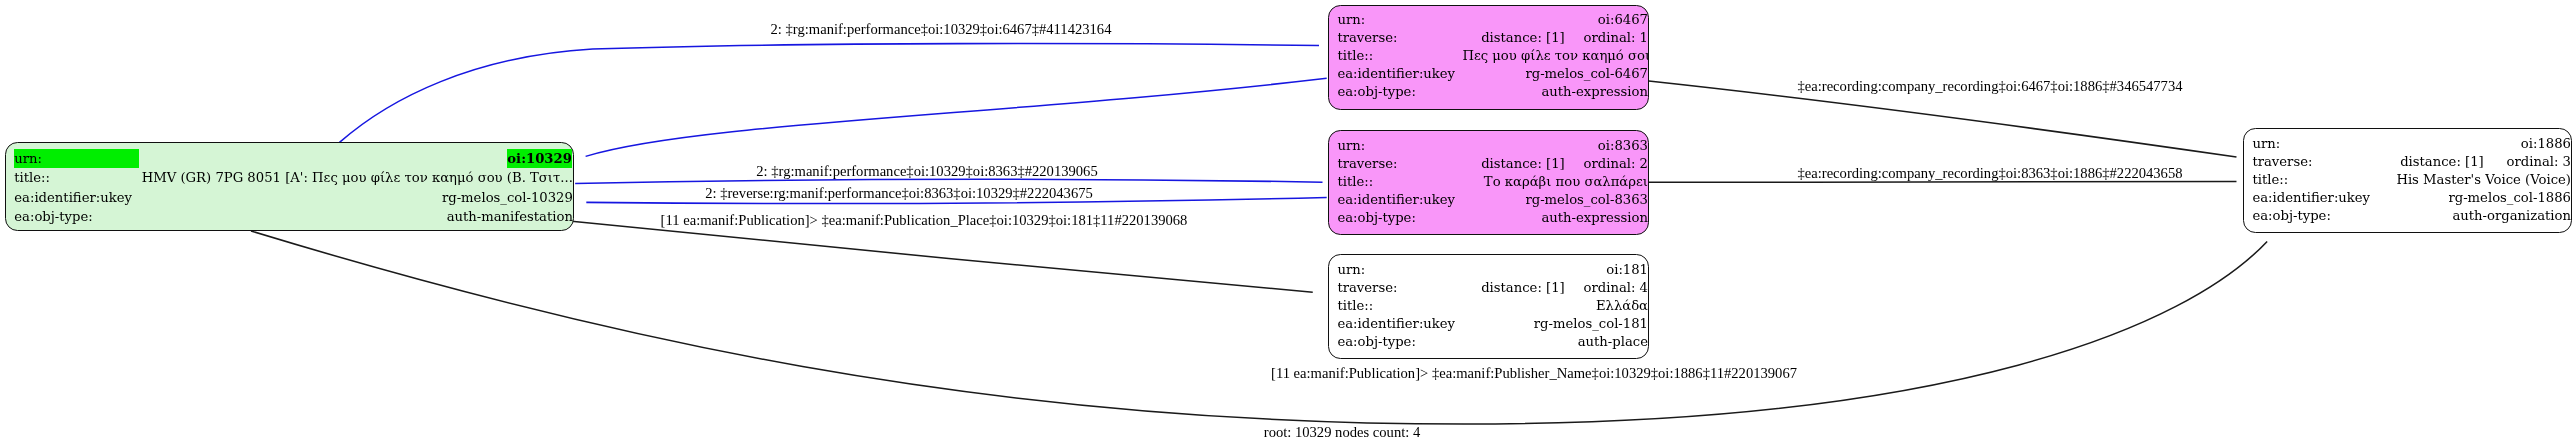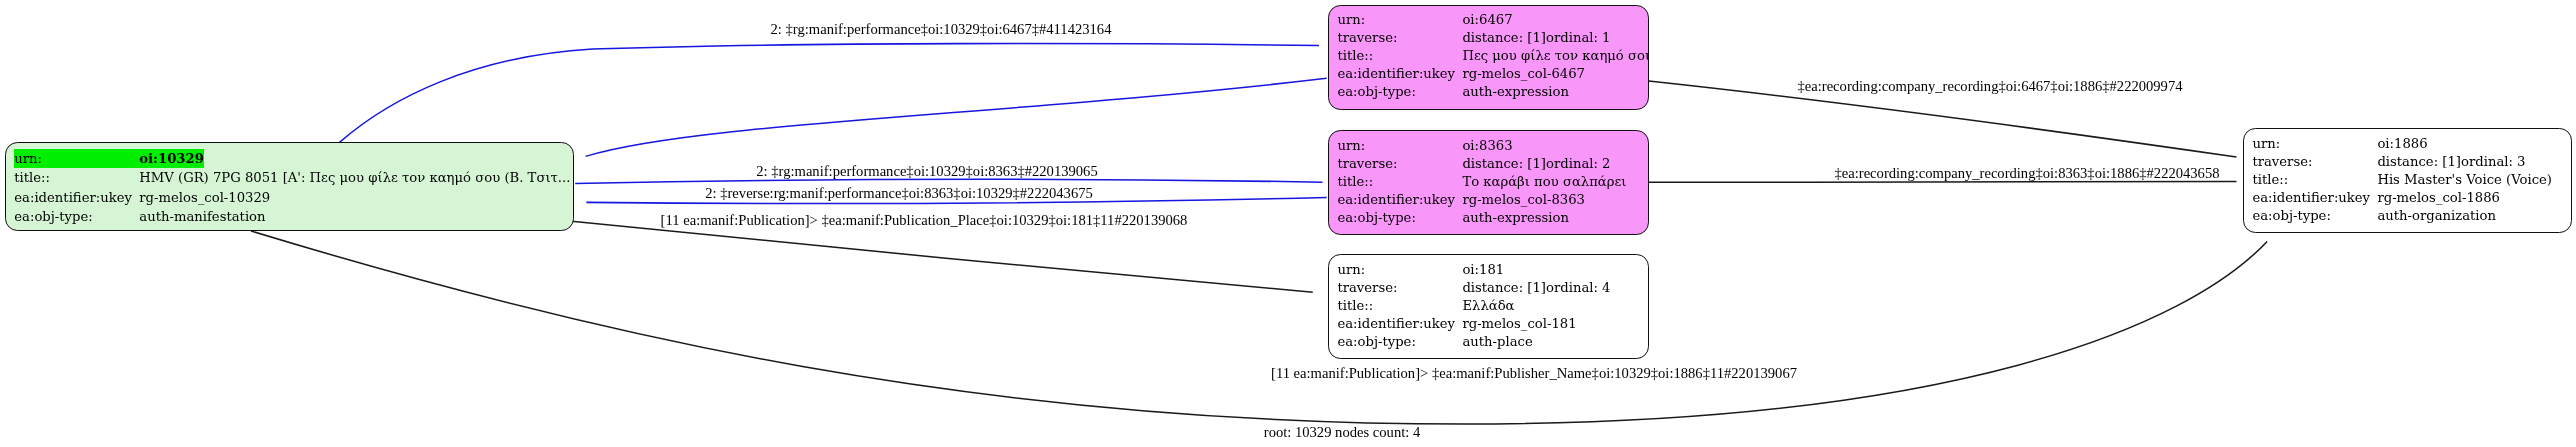--- a/index.html
+++ b/index.html
@@ -19,21 +19,21 @@
     position:absolute;
     box-sizing:border-box;
     border:1.4px solid #101010;
     border-radius:12.5px;
     background:#ffffff;
     color:#000;
     font-size:13.2px;
     padding:5.6px 0;
     overflow:hidden;
   }
-  .node .row{display:flex;line-height:18px;white-space:nowrap;}
+  .node .row{display:flex;line-height:18px;white-space:nowrap;justify-content:space-between;}
   .node .lbl{flex:none;width:125px;margin-left:8.4px;}
   .node .val{flex:none;}
   .node .val2{}
   .node-root{background:var(--root-fill,#d5f5d5);}
   .node-root .row{line-height:19.5px;}
   .node-expr{background:var(--expression-fill,#f996f9);}
   .hl-lbl{background:var(--urn-highlight,#00ee00);}
   .hl-val{background:var(--urn-highlight,#00ee00);flex:1 1 auto;margin-right:1px;font-weight:bold;}
 
   .edge-label, .footer-label{
@@ -181,20 +181,20 @@
     <div class="row">
       <span class="lbl">ea:obj-type:</span>
       <span class="val">auth-organization</span>
     </div>
   </div>
 
   <div class="edge-label" style="left:941px;top:21px;">2: ‡rg:manif:performance‡oi:10329‡oi:6467‡#411423164</div>
   <div class="edge-label" style="left:927px;top:163px;">2: ‡rg:manif:performance‡oi:10329‡oi:8363‡#220139065</div>
   <div class="edge-label" style="left:899px;top:185px;">2: ‡reverse:rg:manif:performance‡oi:8363‡oi:10329‡#222043675</div>
   <div class="edge-label" style="left:924px;top:212px;">[11 ea:manif:Publication]&gt; ‡ea:manif:Publication_Place‡oi:10329‡oi:181‡11#220139068</div>
-  <div class="edge-label" style="left:1990px;top:78px;">‡ea:recording:company_recording‡oi:6467‡oi:1886‡#222009974</div>
-  <div class="edge-label" style="left:1990px;top:165px;margin-left:37px;">‡ea:recording:company_recording‡oi:8363‡oi:1886‡#222043658</div>
+  <div class="edge-label" style="left:1990px;top:78px;">‡ea:recording:company_recording‡oi:6467‡oi:1886‡#346547734</div>
+  <div class="edge-label" style="left:1990px;top:165px;">‡ea:recording:company_recording‡oi:8363‡oi:1886‡#222043658</div>
   <div class="edge-label" style="left:1534px;top:365px;">[11 ea:manif:Publication]&gt; ‡ea:manif:Publisher_Name‡oi:10329‡oi:1886‡11#220139067</div>
 
   <div class="footer-label" style="left:1342px;top:424px;">root: 10329 nodes count: 4</div>
 
 </div>
 
 
 </body></html>

